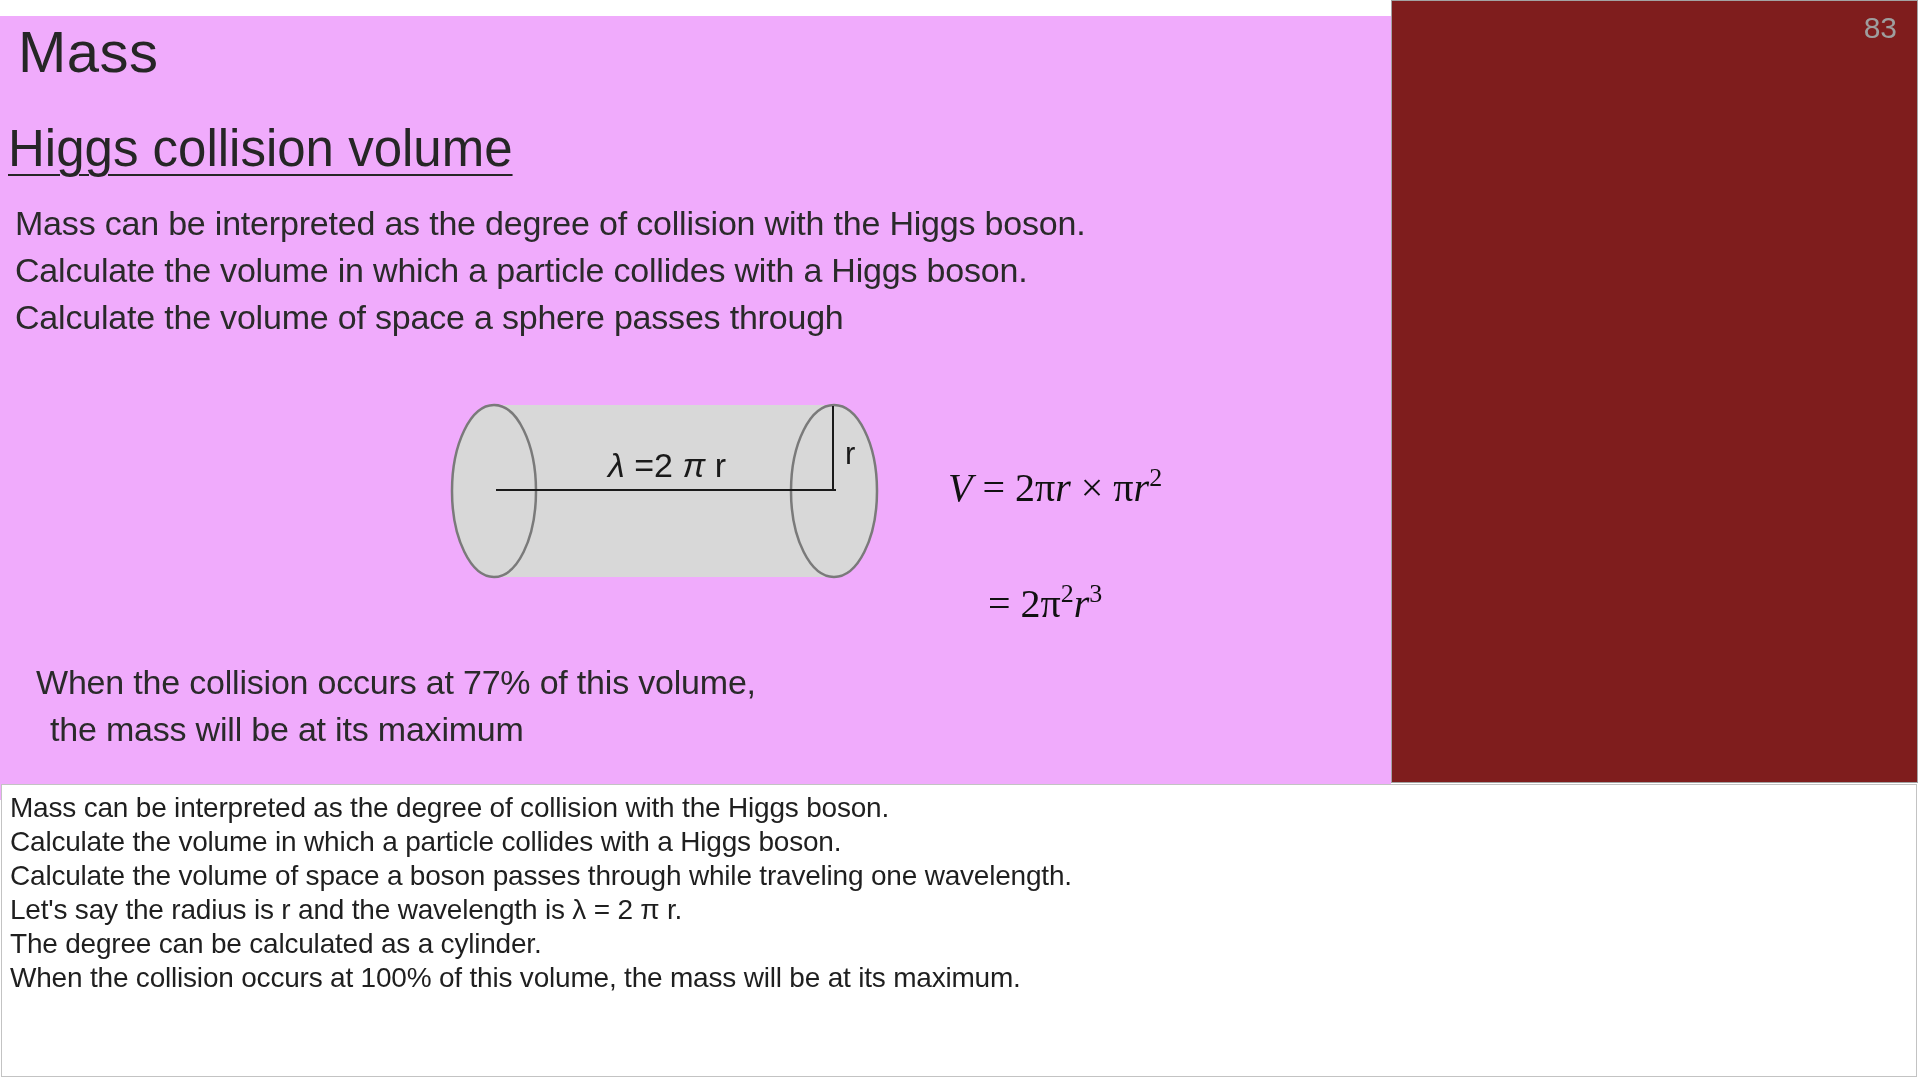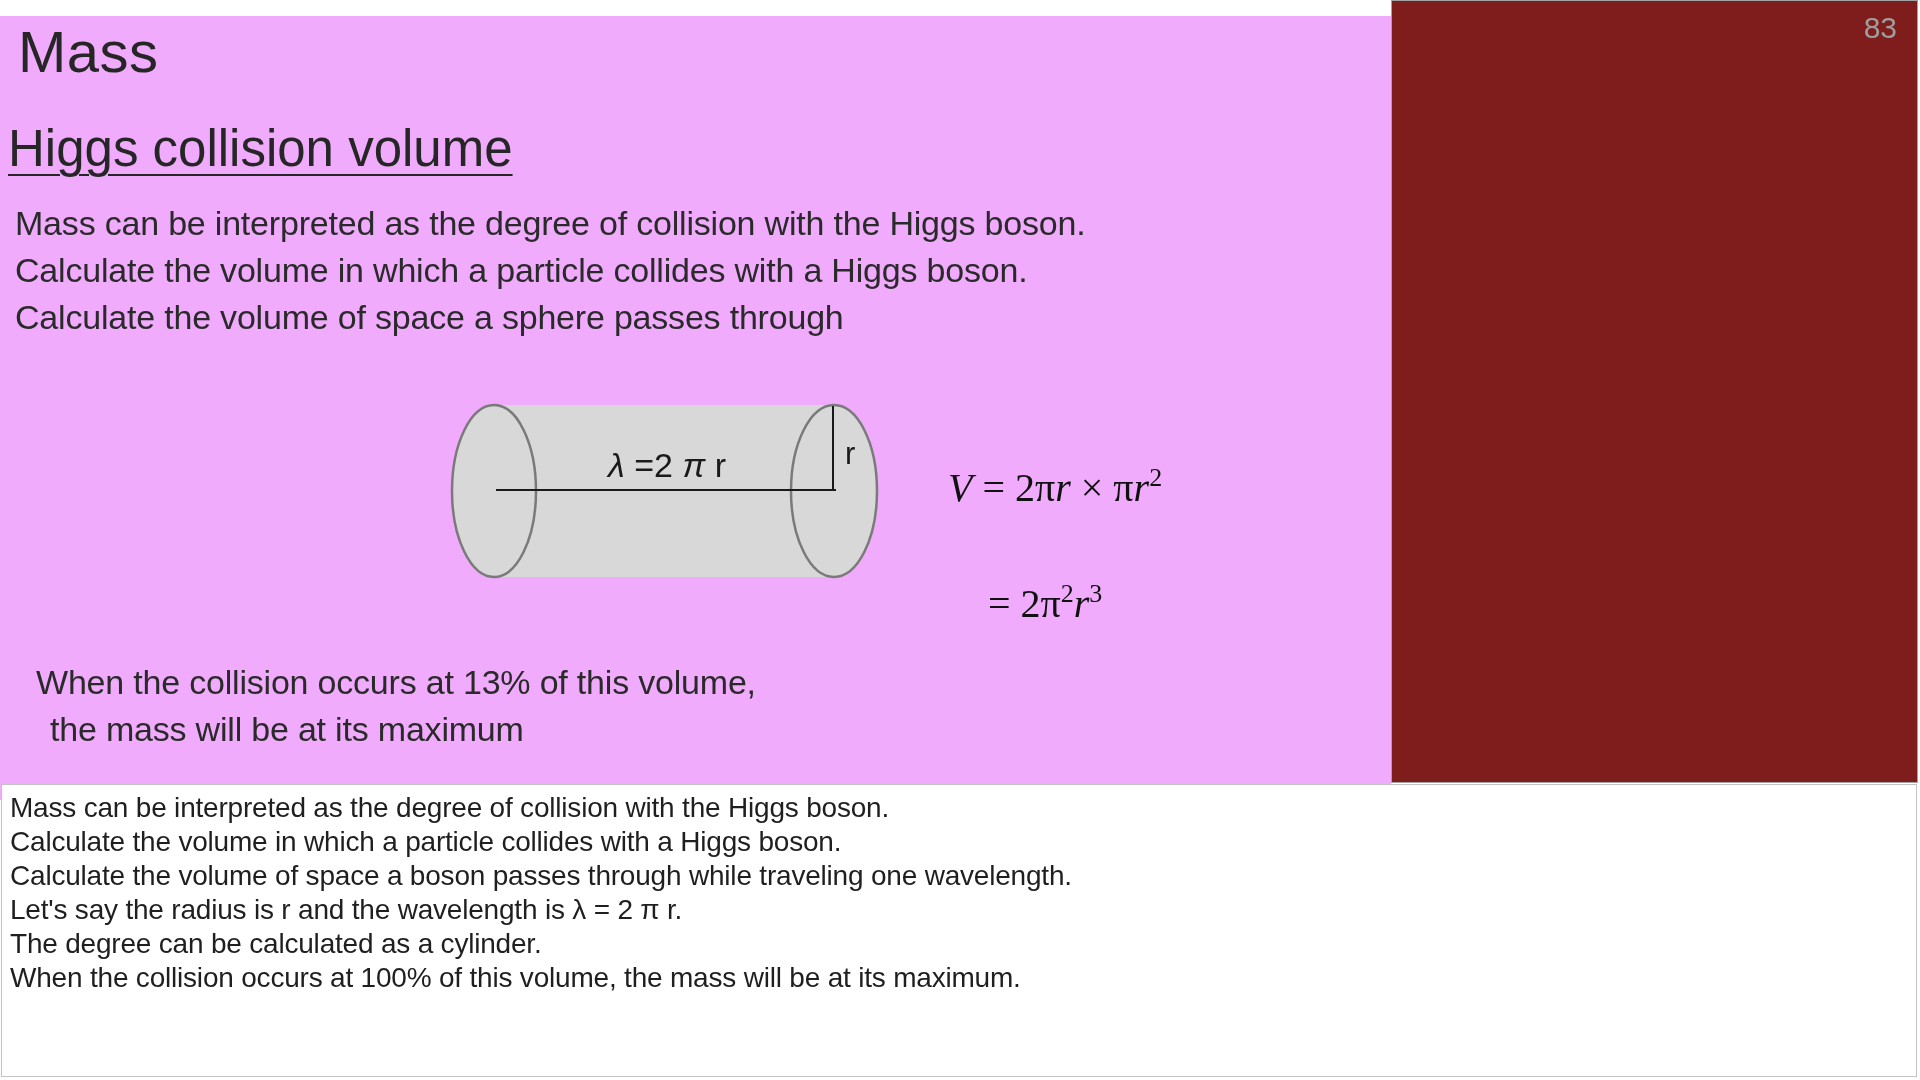--- a/index.html
+++ b/index.html
@@ -71,21 +71,21 @@
       <line class="meas-line" x1="833" y1="390" x2="833" y2="474"></line>
       <text class="diag-text" x="608" y="461" font-size="34"><tspan class="diag-it">λ</tspan><tspan>&nbsp;=2&nbsp;</tspan><tspan class="diag-it">π</tspan><tspan>&nbsp;r</tspan></text>
       <text class="diag-text" x="845" y="448" font-size="31">r</text>
     </svg>
 
     <div class="formula formula-1"><span class="it">V</span><span> = 2π</span><span class="it">r</span><span> × π</span><span class="it">r</span><span class="sup">2</span></div>
 
     <div class="formula formula-2"><span>= 2π</span><span class="sup">2</span><span class="it">r</span><span class="sup">3</span></div>
 
     <div class="conclusion">
-      <div>When the collision occurs at 13% of this volume,</div>
+      <div>When the collision occurs at 77% of this volume,</div>
       <div class="indent">the mass will be at its maximum</div>
     </div>
 
   </div>
 
   <div class="side-panel">
     <div class="page-number">83</div>
   </div>
 
   <div class="notes-pane">

